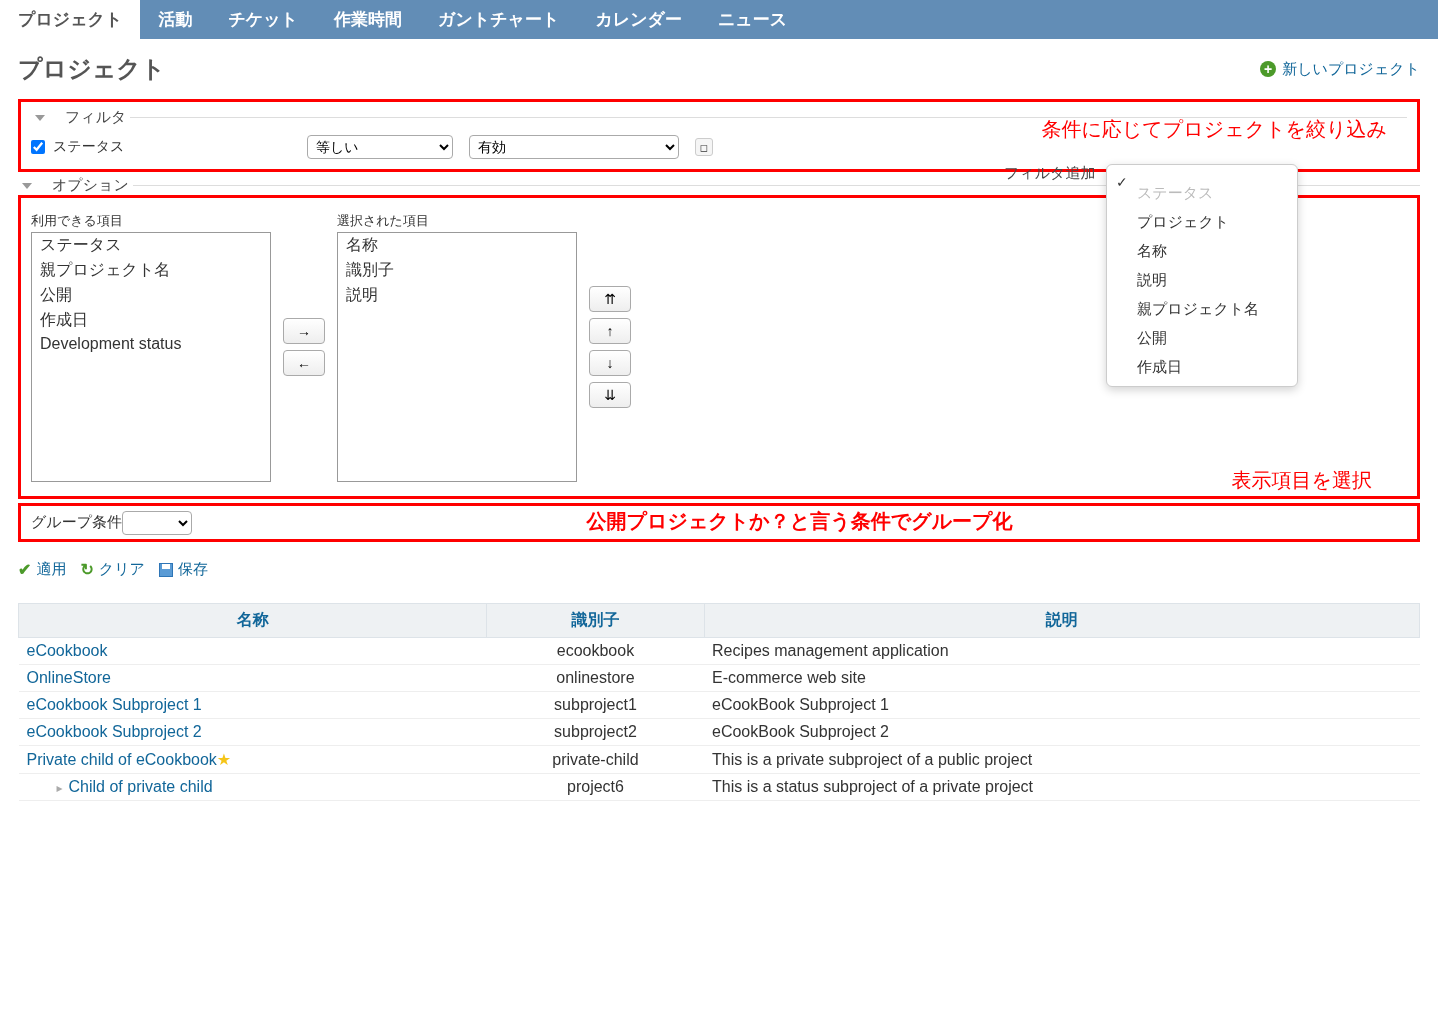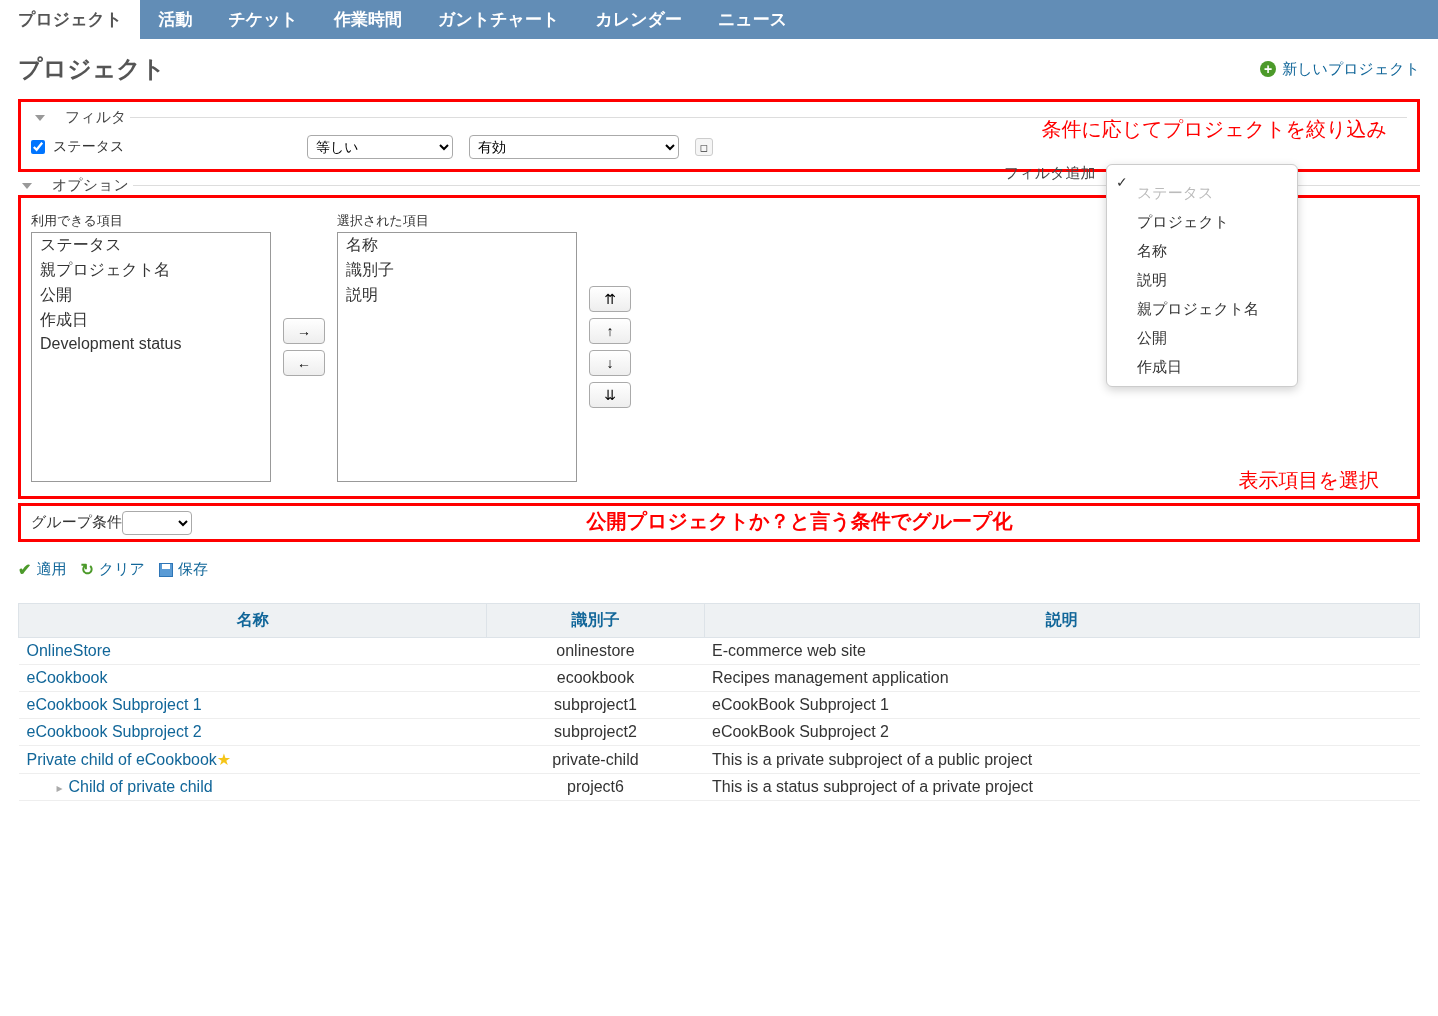--- a/index.html
+++ b/index.html
@@ -13,21 +13,21 @@
 
 .header-row { display: flex; justify-content: space-between; align-items: center; margin: 14px 0 14px 0; }
 h1 { font-size: 24px; font-weight: bold; color: #555; }
 
 .new-project { display: flex; align-items: center; gap: 6px; color: #169; cursor: pointer; font-size: 15px; }
 .add-icon { width: 16px; height: 16px; background: #4c9a2a; border-radius: 50%; display: flex; align-items: center; justify-content: center; color: #fff; font-weight: bold; font-size: 14px; line-height: 1; }
 
 .annotated-box { border: 3px solid #ff0000; margin-bottom: 4px; position: relative; padding: 6px 10px; }
 .annotation-text { color: #ff0000; font-size: 20px; }
 .annotation-top { position: absolute; top: 14px; right: 30px; }
-.annotation-bottom { position: absolute; bottom: 2px; right: 38px; }
+.annotation-bottom { position: absolute; bottom: 2px; right: 45px; }
 .annotation-center { text-align: center; display: block; margin-top: -2px; font-weight: bold; }
 
 fieldset { border: none; border-top: 1px solid #ddd; margin: 0; padding: 0; }
 legend { color: #484848; padding: 0 4px; font-size: 15px; display: flex; align-items: center; gap: 20px; cursor: pointer; }
 .collapse-icon { width: 0; height: 0; border-left: 5px solid transparent; border-right: 5px solid transparent; border-top: 6px solid #999; display: inline-block; }
 
 .filter-row { display: flex; align-items: center; gap: 16px; padding: 8px 0 4px 0; }
 .filter-checkbox { display: flex; align-items: center; gap: 8px; min-width: 260px; }
 input[type="checkbox"] { width: 14px; height: 14px; }
 select { font-size: 14px; padding: 2px 4px; background: #fff; border: 1px solid #aaa; border-radius: 4px; }
@@ -181,28 +181,28 @@
   <table class="list">
     <thead>
         <tr id="table-headers">
           <th>名称</th>
           <th>識別子</th>
           <th>説明</th>
         </tr>
       </thead>
     <tbody id="table-body">
         <tr>
+          <td class="name"><a>eCookbook</a></td>
+          <td class="identifier">ecookbook</td>
+          <td>Recipes management application</td>
+        </tr>
+        <tr>
           <td class="name"><a>OnlineStore</a></td>
           <td class="identifier">onlinestore</td>
           <td>E-commerce web site</td>
-        </tr>
-        <tr>
-          <td class="name"><a>eCookbook</a></td>
-          <td class="identifier">ecookbook</td>
-          <td>Recipes management application</td>
         </tr>
         <tr>
           <td class="name"><a>eCookbook Subproject 1</a></td>
           <td class="identifier">subproject1</td>
           <td>eCookBook Subproject 1</td>
         </tr>
         <tr>
           <td class="name"><a>eCookbook Subproject 2</a></td>
           <td class="identifier">subproject2</td>
           <td>eCookBook Subproject 2</td>

